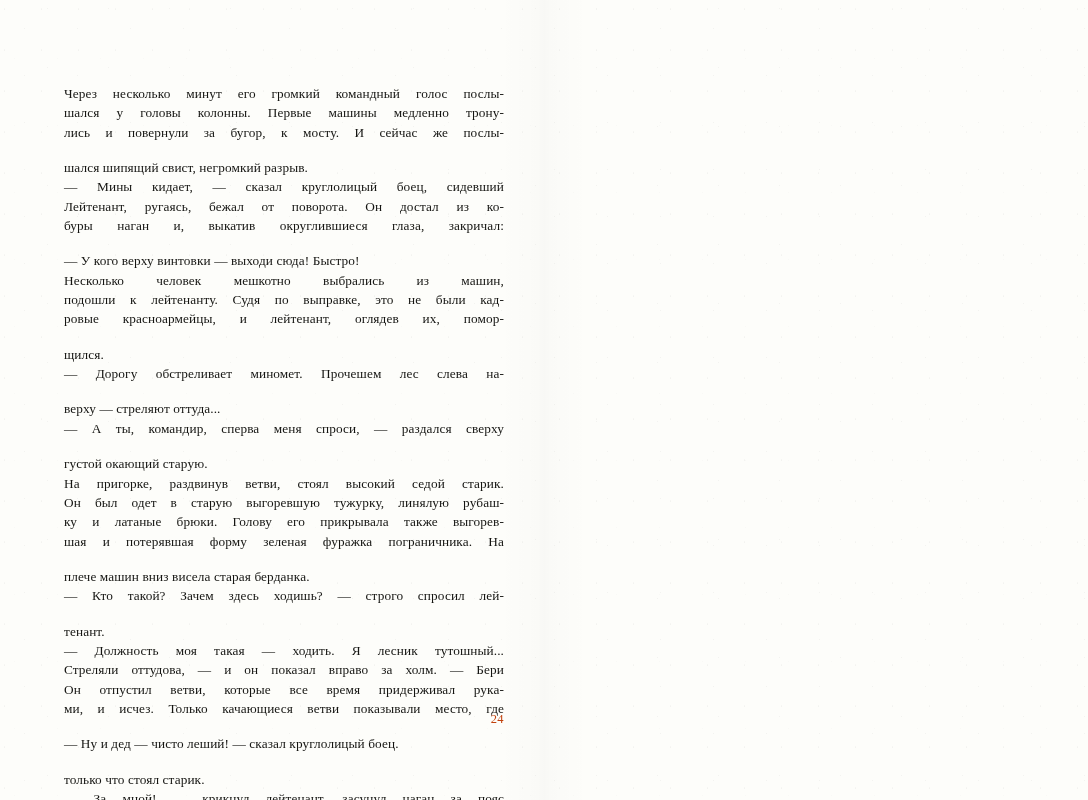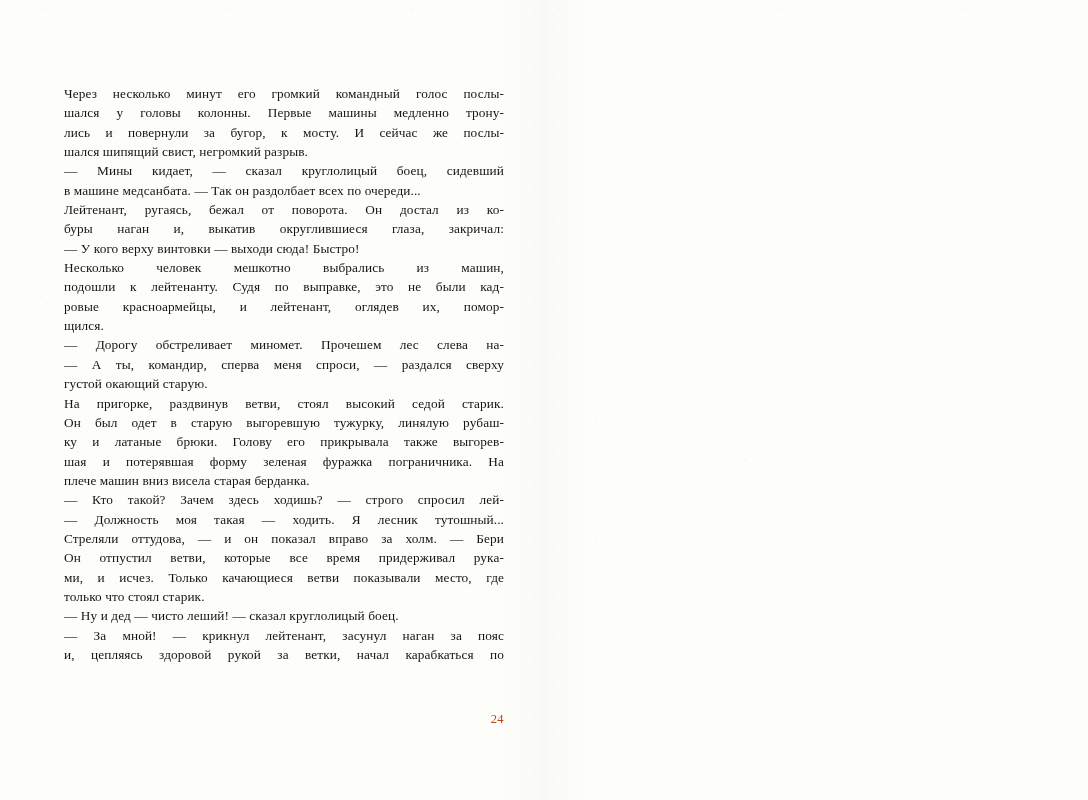--- a/index.html
+++ b/index.html
@@ -71,20 +71,21 @@
   }
   
   .ln.j {
     white-space: normal;
     text-align: justify;
     text-align-last: justify;
   }
   .ln.last {
     text-align: left;
     text-align-last: left;
+    margin-top: 16px;
   }
 
   .folio {
     position: absolute;
     font-size: 12.5px;
     color: #c2410c;
     letter-spacing: 0.4px;
     text-align: right;
   }
   .folio.left  { left: 64px;  top: 712px; width: 440px; }
@@ -108,43 +109,44 @@
 
 <div id="book-spread">
 
   <div class="page left">
     <div class="text-block left-col" id="left-lines">
         <div class="ln j">Через несколько минут его громкий командный голос послы-</div>
         <div class="ln j">шался у головы колонны. Первые машины медленно трону-</div>
         <div class="ln j">лись и повернули за бугор, к мосту. И сейчас же послы-</div>
         <div class="ln last">шался шипящий свист, негромкий разрыв.</div>
         <div class="ln j">— Мины кидает, — сказал круглолицый боец, сидевший</div>
-        <div class="ln last">в машине медсанбата. — Так он раздолбает всех по очереди...</div>
         <div class="ln j">Лейтенант, ругаясь, бежал от поворота. Он достал из ко-</div>
         <div class="ln j">буры наган и, выкатив округлившиеся глаза, закричал:</div>
         <div class="ln last">— У кого верху винтовки — выходи сюда! Быстро!</div>
         <div class="ln j">Несколько человек мешкотно выбрались из машин,</div>
         <div class="ln j">подошли к лейтенанту. Судя по выправке, это не были кад-</div>
         <div class="ln j">ровые красноармейцы, и лейтенант, оглядев их, помор-</div>
         <div class="ln last">щился.</div>
         <div class="ln j">— Дорогу обстреливает миномет. Прочешем лес слева на-</div>
+        <div class="ln last">верху — стреляют оттуда...</div>
         <div class="ln j">— А ты, командир, сперва меня спроси, — раздался сверху</div>
         <div class="ln last">густой окающий старую.</div>
         <div class="ln j">На пригорке, раздвинув ветви, стоял высокий седой старик.</div>
         <div class="ln j">Он был одет в старую выгоревшую тужурку, линялую рубаш-</div>
         <div class="ln j">ку и латаные брюки. Голову его прикрывала также выгорев-</div>
         <div class="ln j">шая и потерявшая форму зеленая фуражка пограничника. На</div>
         <div class="ln last">плече машин вниз висела старая берданка.</div>
         <div class="ln j">— Кто такой? Зачем здесь ходишь? — строго спросил лей-</div>
+        <div class="ln last">тенант.</div>
         <div class="ln j">— Должность моя такая — ходить. Я лесник тутошный...</div>
         <div class="ln j">Стреляли оттудова, — и он показал вправо за холм. — Бери</div>
         <div class="ln j">Он отпустил ветви, которые все время придерживал рука-</div>
         <div class="ln j">ми, и исчез. Только качающиеся ветви показывали место, где</div>
+        <div class="ln last">— Ну и дед — чисто леший! — сказал круглолицый боец.</div>
         <div class="ln last">только что стоял старик.</div>
-        <div class="ln last">— Ну и дед — чисто леший! — сказал круглолицый боец.</div>
         <div class="ln j">— За мной! — крикнул лейтенант, засунул наган за пояс</div>
         <div class="ln j">и, цепляясь здоровой рукой за ветки, начал карабкаться по</div>
       </div>
     <div class="folio left">24</div>
   </div>
 
   <div class="page right">
     
     
   </div>

